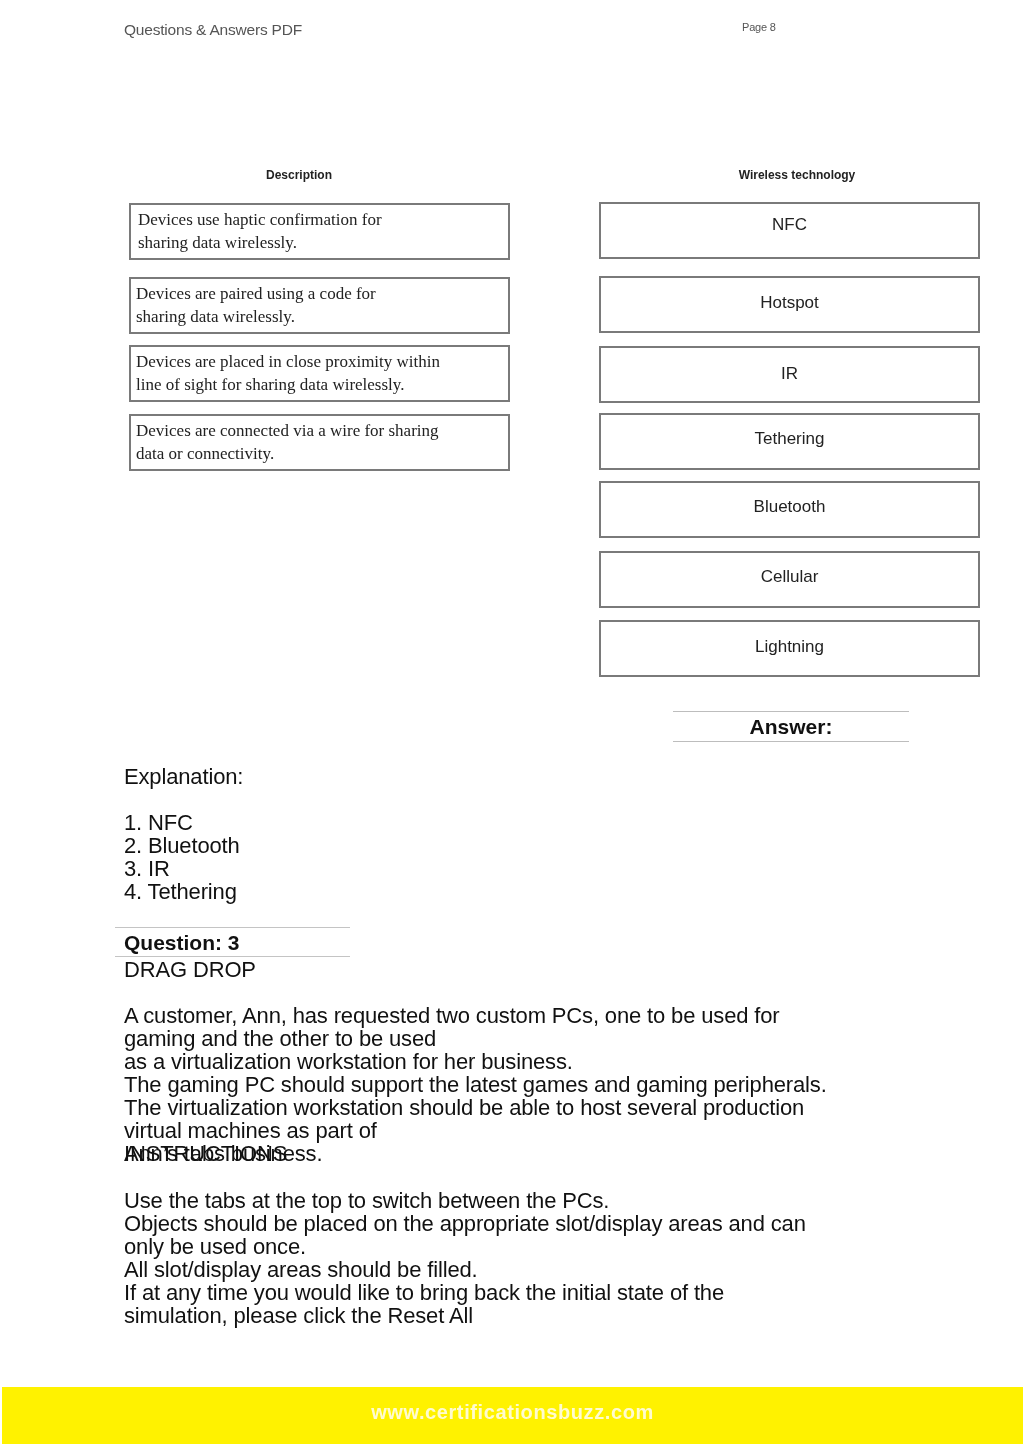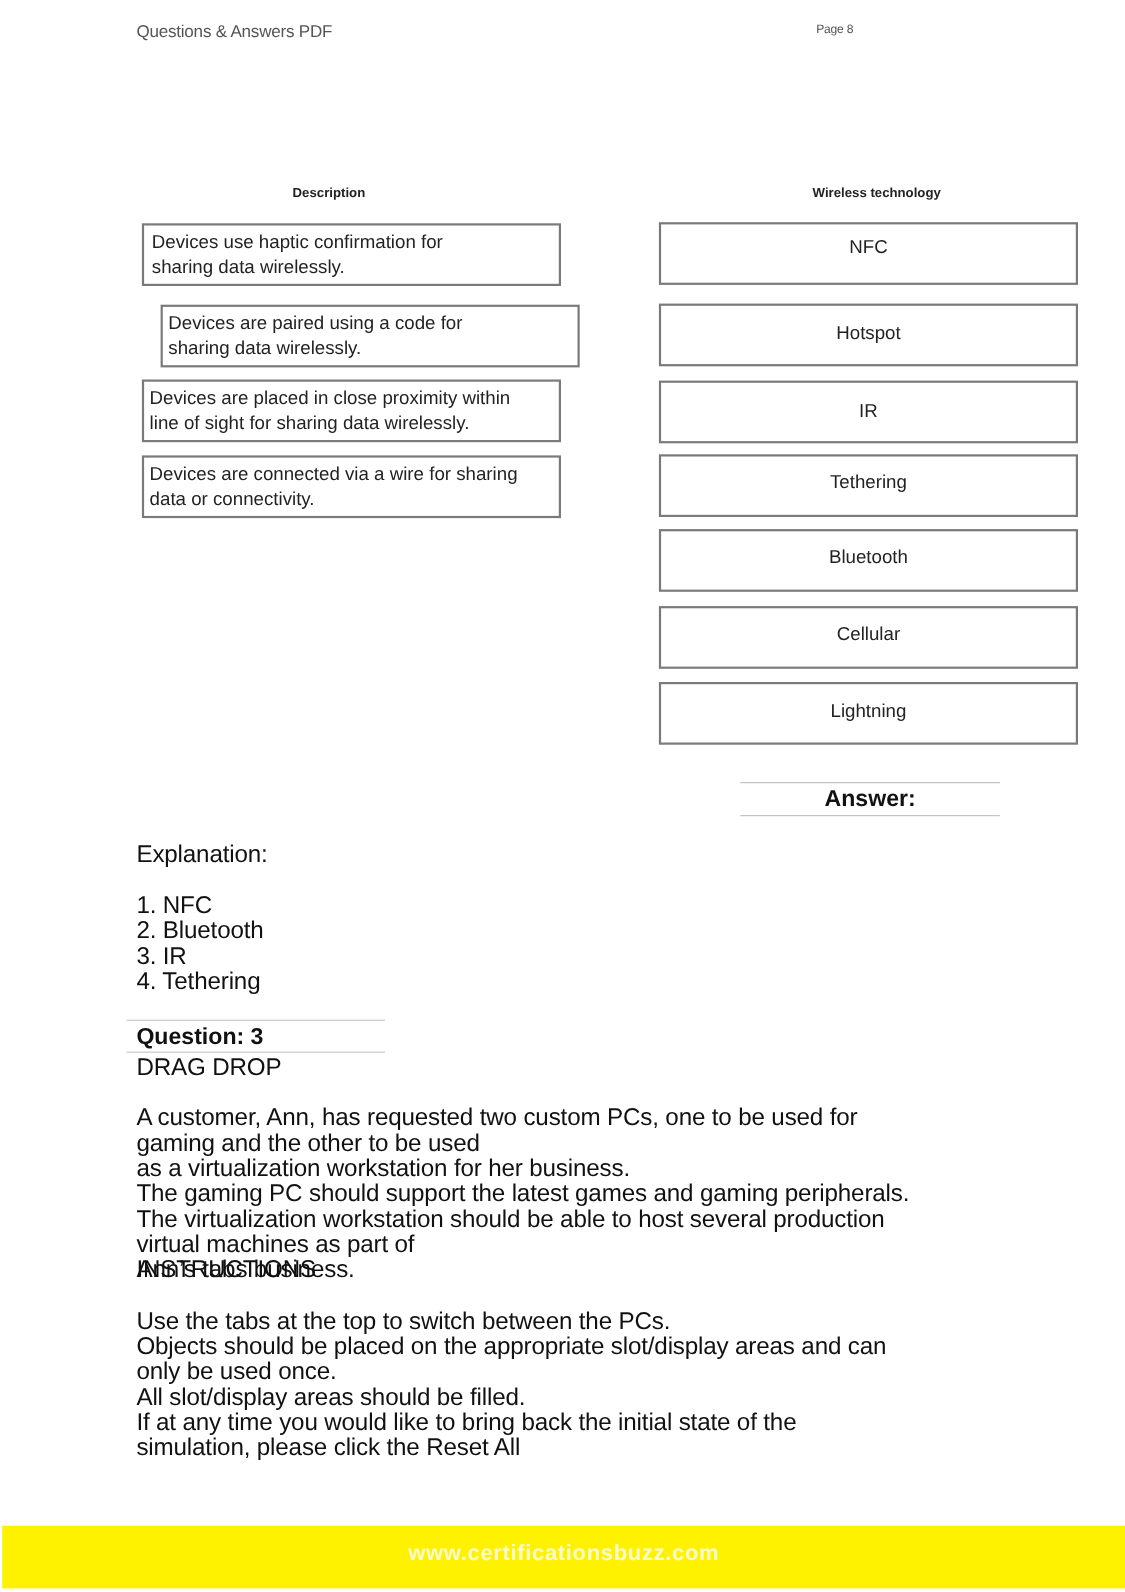--- a/index.html
+++ b/index.html
@@ -26,20 +26,21 @@
       text-align: center;
     }
     .desc-heading { left: 129px; width: 340px; }
     .tech-heading { left: 599px; width: 396px; }
 
     .desc-box {
       position: absolute; left: 129px; width: 381px; height: 57px;
       border: 2px solid #7a7a7a; background: #fff;
       font-size: 17px; line-height: 23px; color: #222;
       padding: 3px 8px 0 7px;
+      font-family: Liberation Serif, serif;
     }
     .tech-box {
       position: absolute; left: 599px; width: 381px; height: 57px;
       border: 2px solid #7a7a7a; background: #fff;
       font-size: 17px; color: #222; text-align: center;
       padding-top: 12px;
     }
 
     .answer-block {
       position: absolute; left: 673px; top: 711px; width: 236px; height: 31px;
@@ -79,21 +80,21 @@
   <div class="header-left">Questions &amp; Answers PDF</div>
   <div class="header-right">Page 8</div>
 
   <div class="col-heading desc-heading">Description</div>
   <div class="col-heading tech-heading">Wireless technology</div>
 
   <div class="desc-box" style="top:203px;">
     <div>Devices use haptic confirmation for</div>
     <div>sharing data wirelessly.</div>
   </div>
-  <div class="desc-box" style="top:277px; padding-left:5px;margin-left:17px;">
+  <div class="desc-box" style="top:277px; padding-left:5px;">
     <div>Devices are paired using a code for</div>
     <div>sharing data wirelessly.</div>
   </div>
   <div class="desc-box" style="top:345px; padding-left:5px;">
     <div>Devices are placed in close proximity within</div>
     <div>line of sight for sharing data wirelessly.</div>
   </div>
   <div class="desc-box" style="top:414px; padding-left:5px;">
     <div>Devices are connected via a wire for sharing</div>
     <div>data or connectivity.</div>

